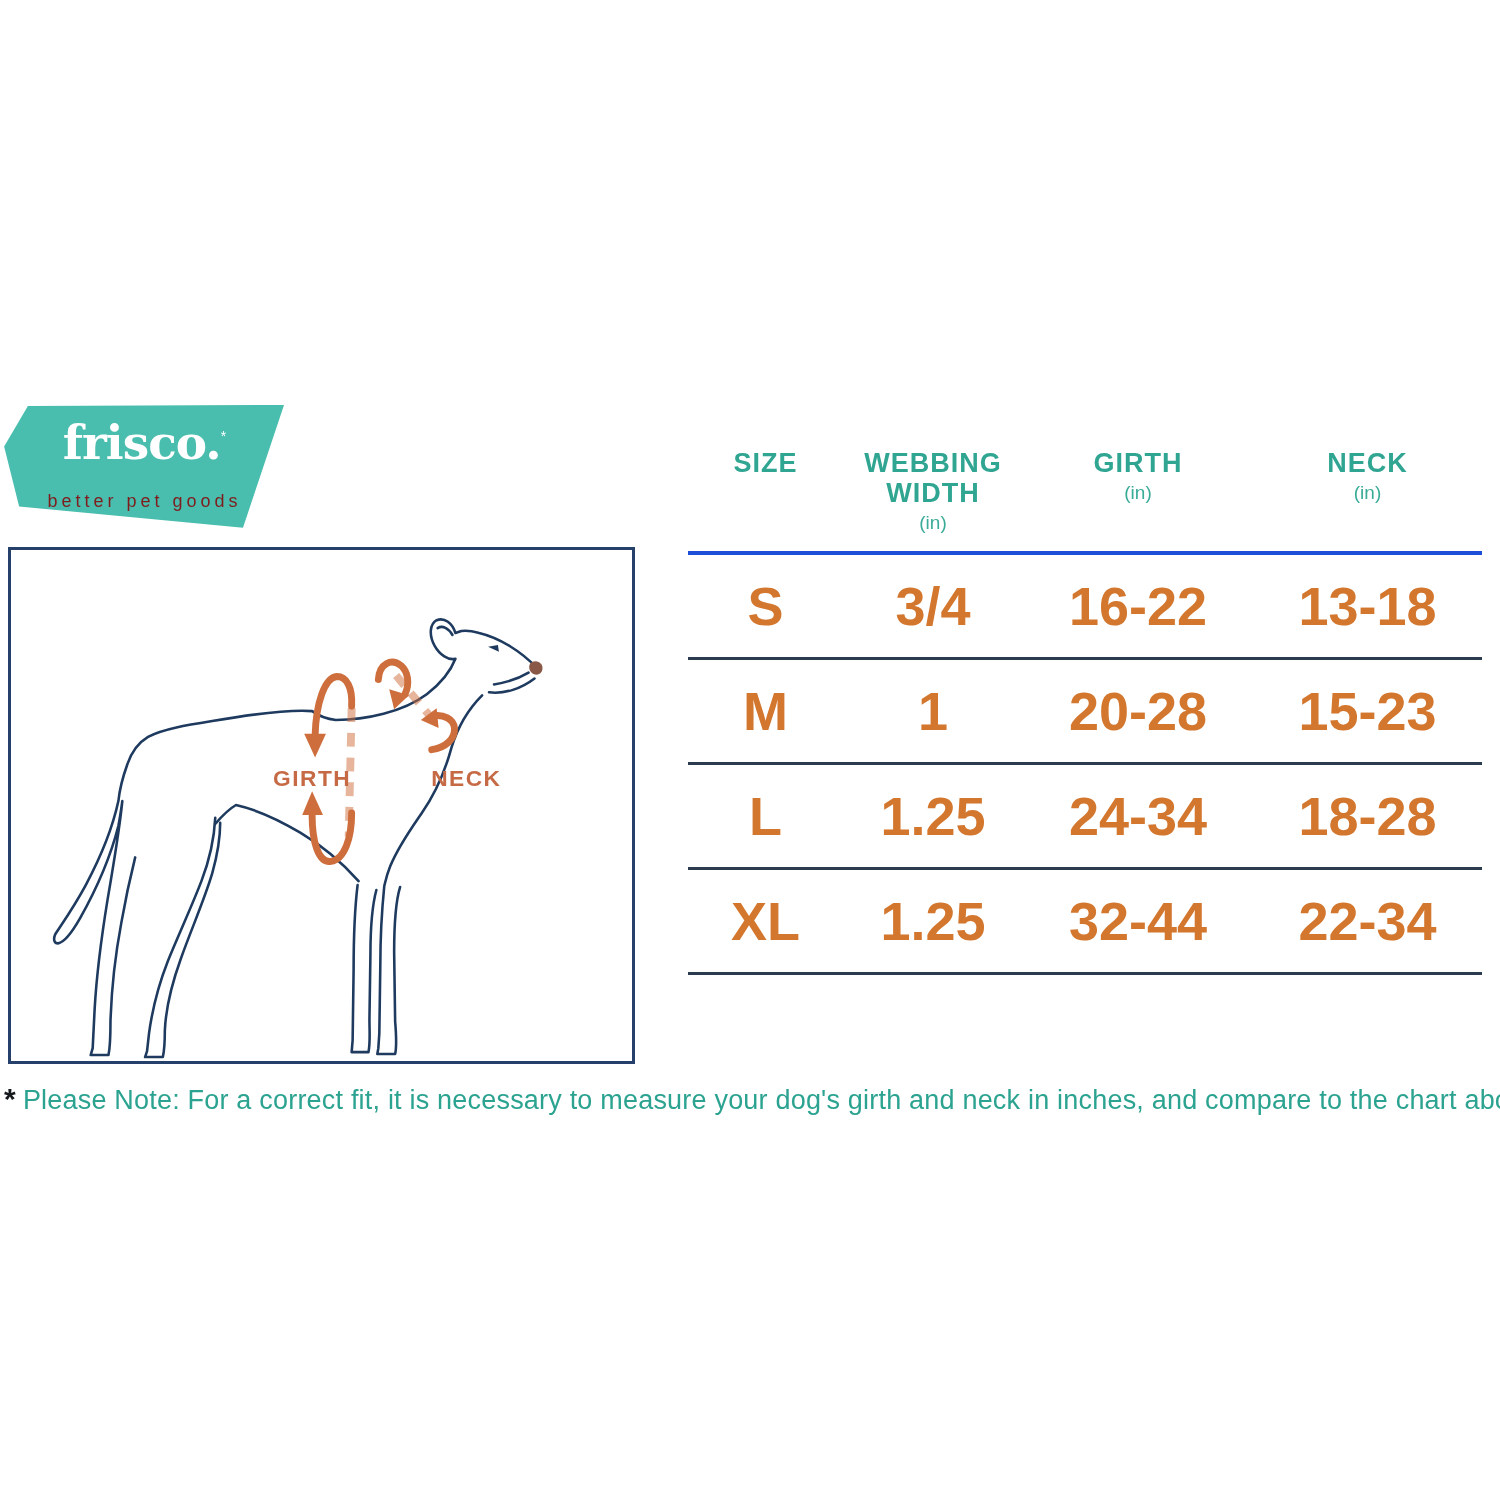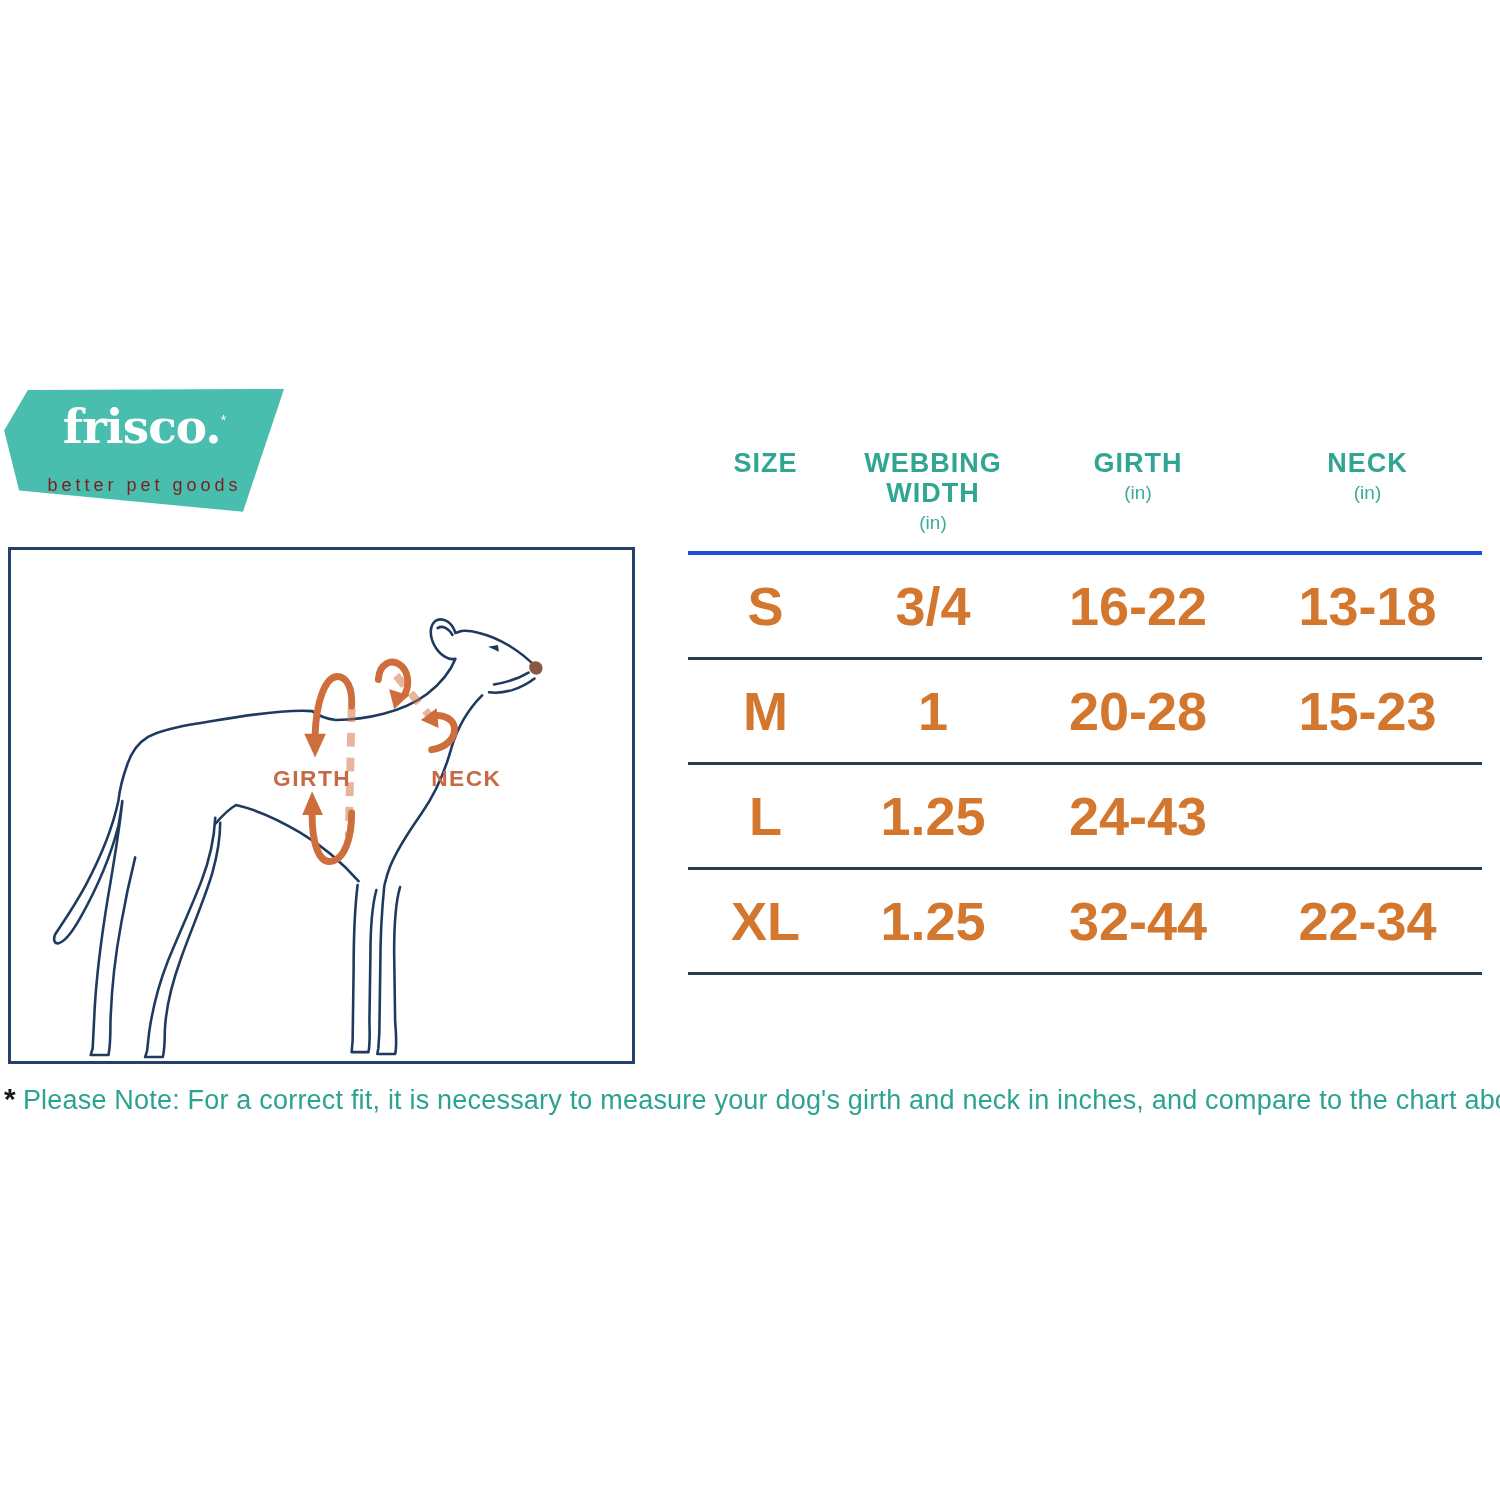--- a/index.html
+++ b/index.html
@@ -2,21 +2,21 @@
 <html><head>
 <meta charset="utf-8">
 <style>
   html,body{margin:0;padding:0;background:#ffffff;}
   #canvas{
     position:relative;width:1500px;height:1500px;background:#ffffff;overflow:hidden;
     font-family:"Liberation Sans",sans-serif;
   }
   
   .logo{
-    position:absolute;left:3px;top:388px;width:283px;height:125px;
+    position:absolute;left:3px;top:404px;width:283px;height:125px;
     background:#49BDAE;
     clip-path:polygon(8.8% 1.6%, 99.3% 0.8%, 84.8% 99%, 5.7% 82%, 0.4% 34%);
     display:flex;flex-direction:column;align-items:center;justify-content:flex-start;
     padding-top:15px;box-sizing:border-box;
   }
   .logo .brandline{line-height:1;color:#ffffff;}
   .logo .brand{
     font-family:"DejaVu Serif",serif;font-weight:bold;font-size:47px;letter-spacing:-1px;
   }
   .logo .tm{font-size:14px;vertical-align:18px;font-family:"Liberation Sans",sans-serif;}
@@ -104,21 +104,22 @@
     </div>
     <div class="trow">
       <div class="tcell">M</div>
       <div class="tcell">1</div>
       <div class="tcell">20-28</div>
       <div class="tcell">15-23</div>
     </div>
     <div class="trow">
       <div class="tcell">L</div>
       <div class="tcell">1.25</div>
-      <div class="tcell">24-43</div>
+      <div class="tcell">24-34</div>
+      <div class="tcell">18-28</div>
     </div>
     <div class="trow">
       <div class="tcell">XL</div>
       <div class="tcell">1.25</div>
       <div class="tcell">32-44</div>
       <div class="tcell">22-34</div>
     </div>
   </div>
 
   <div class="dogbox">

